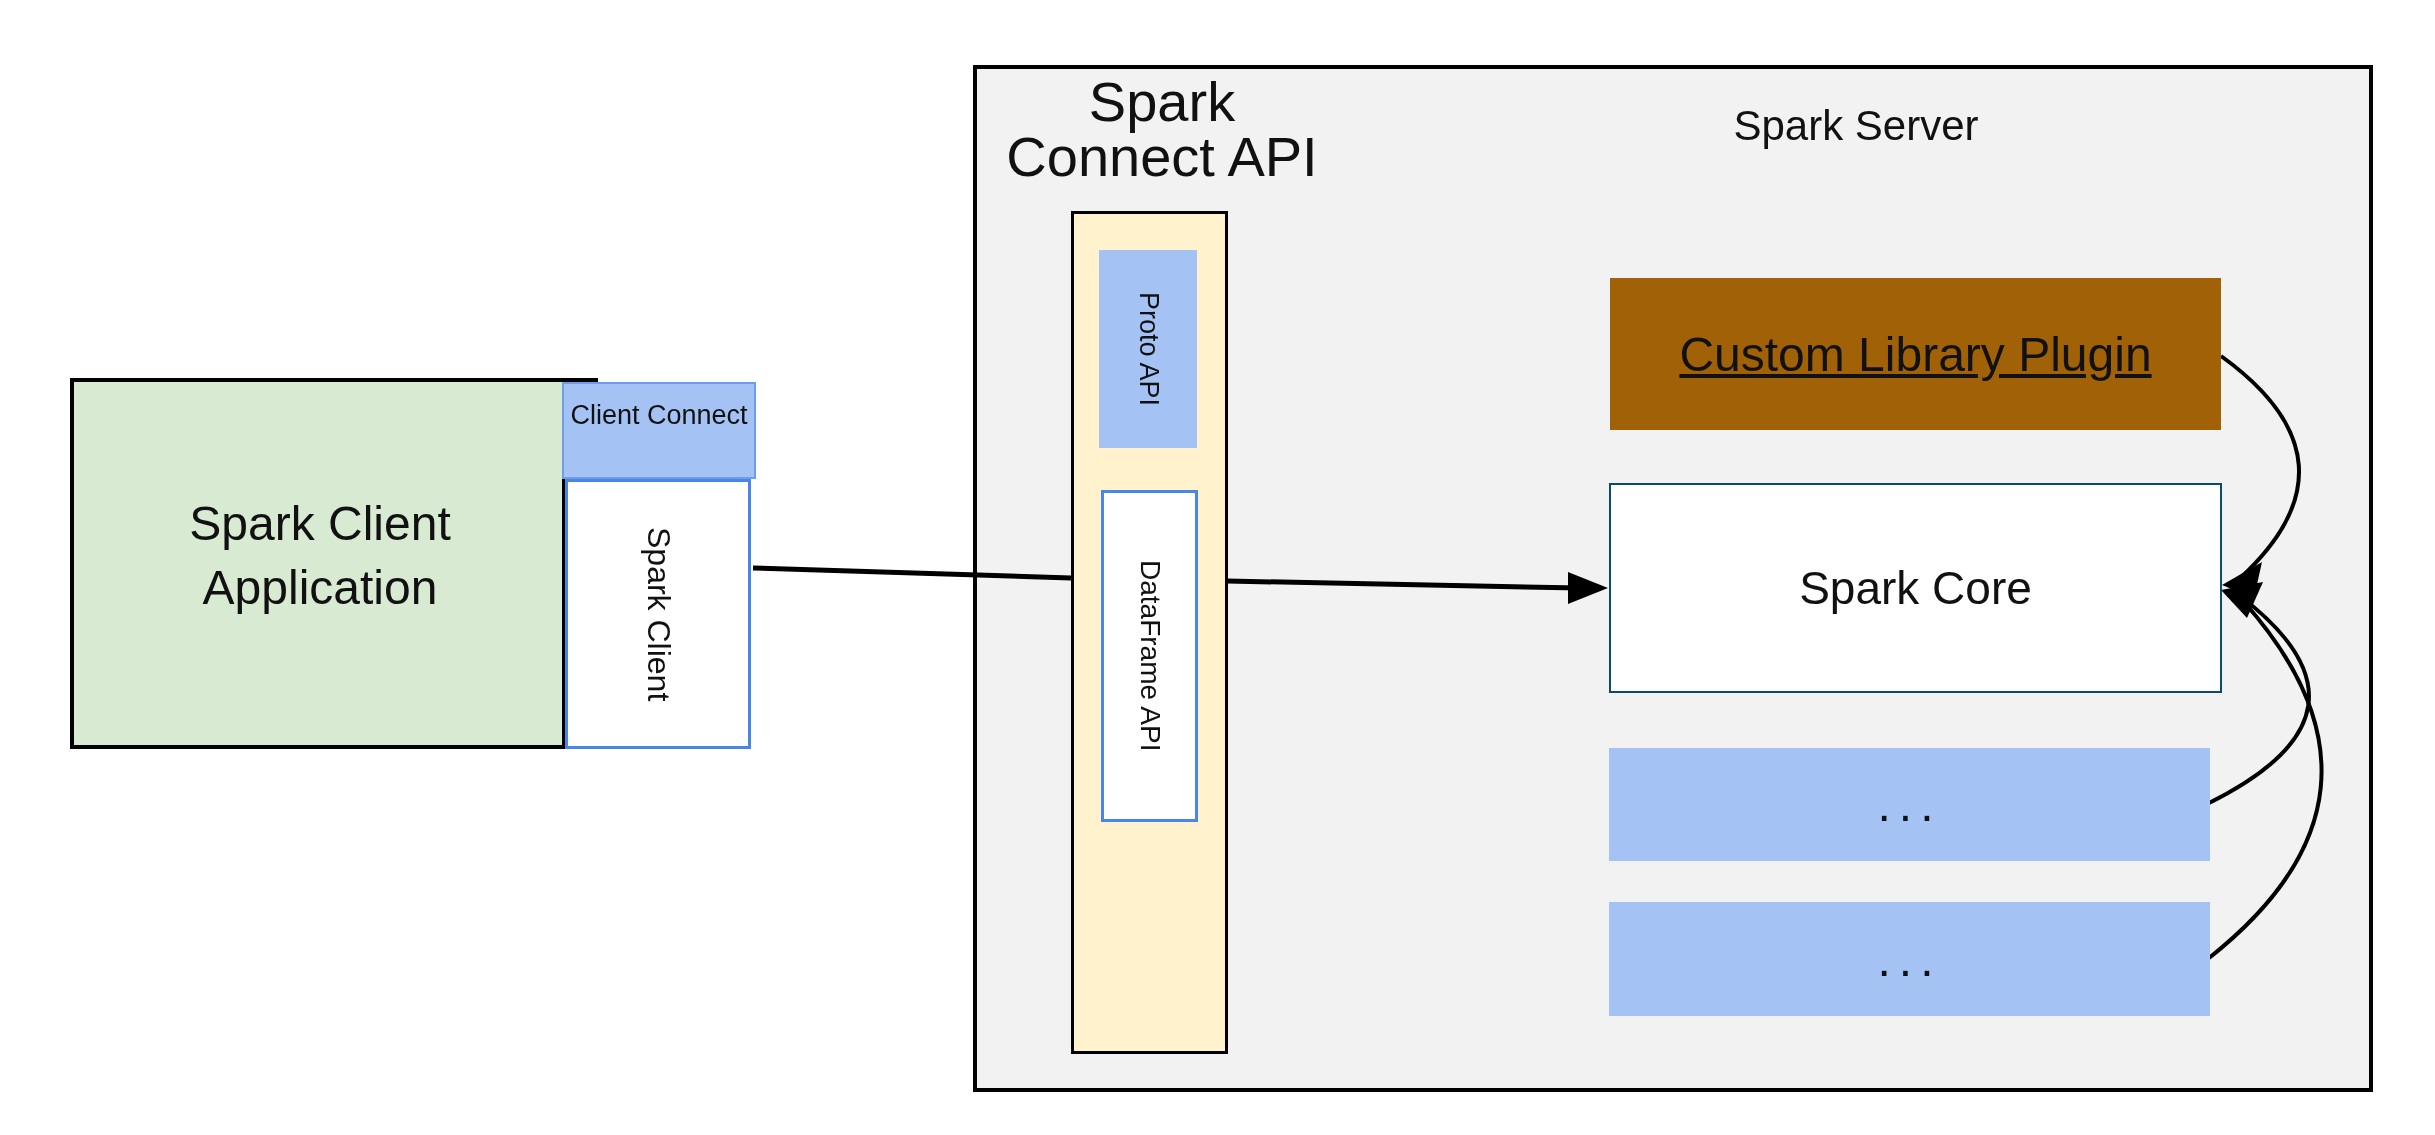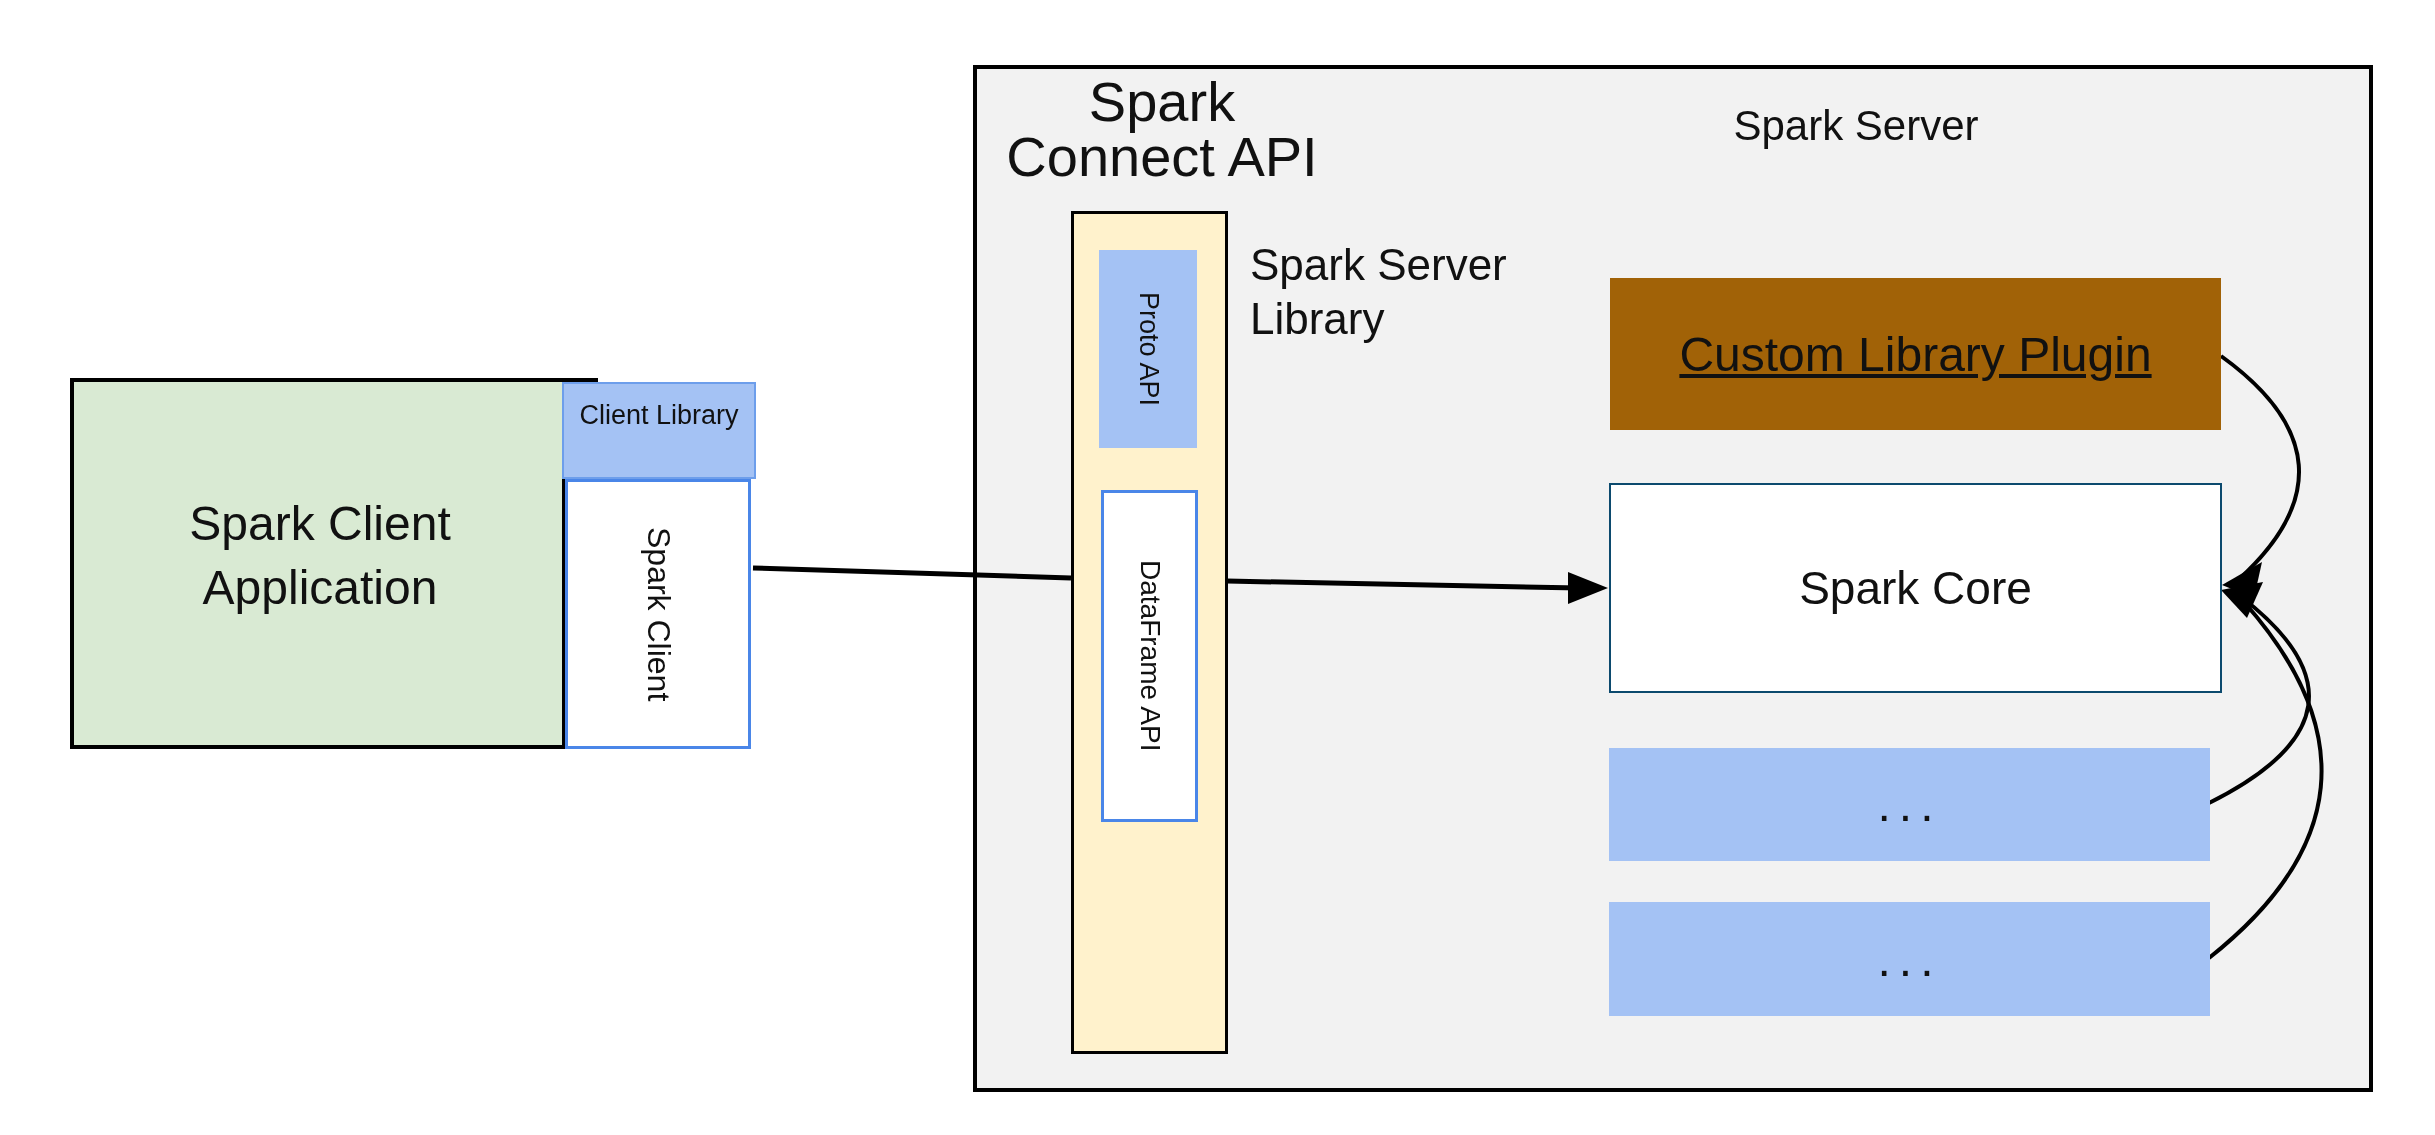--- a/index.html
+++ b/index.html
@@ -58,36 +58,35 @@
     <path class="stroke" d="M2209,803 Q2392,712 2240,596"></path>
     <path class="stroke" d="M2209,958 Q2415,795 2244,602"></path>
     <polygon class="head" points="2222,585 2262,562 2254,598"></polygon>
     <polygon class="head" points="2221,590 2263,582 2247,618"></polygon>
   </svg>
 
   <div class="abs green-box"></div>
   <div class="abs app-label">Spark Client Application</div>
 
   <div class="abs pkg-box"></div>
-  <div class="abs pkg-label">Client Library</div>
+  <div class="abs pkg-label">Client Connect</div>
 
   <div class="abs client-box"></div>
   <div class="abs vtext client-vlabel">Spark Client</div>
 
   <div class="abs connect-title">Spark Connect API</div>
 
   <div class="abs yellow-bar"></div>
 
   <div class="abs proto-box"></div>
   <div class="abs vtext proto-vlabel">Proto API</div>
 
   <div class="abs df-box"></div>
   <div class="abs vtext df-vlabel">DataFrame API</div>
 
-  <div class="abs lib-label">Spark Server Library</div>
 
   <div class="abs server-title">Spark Server</div>
 
   <div class="abs plugin-box">
     <span>Custom Library Plugin</span>
   </div>
 
   <div class="abs core-box">
     <span>Spark Core</span>
   </div>

